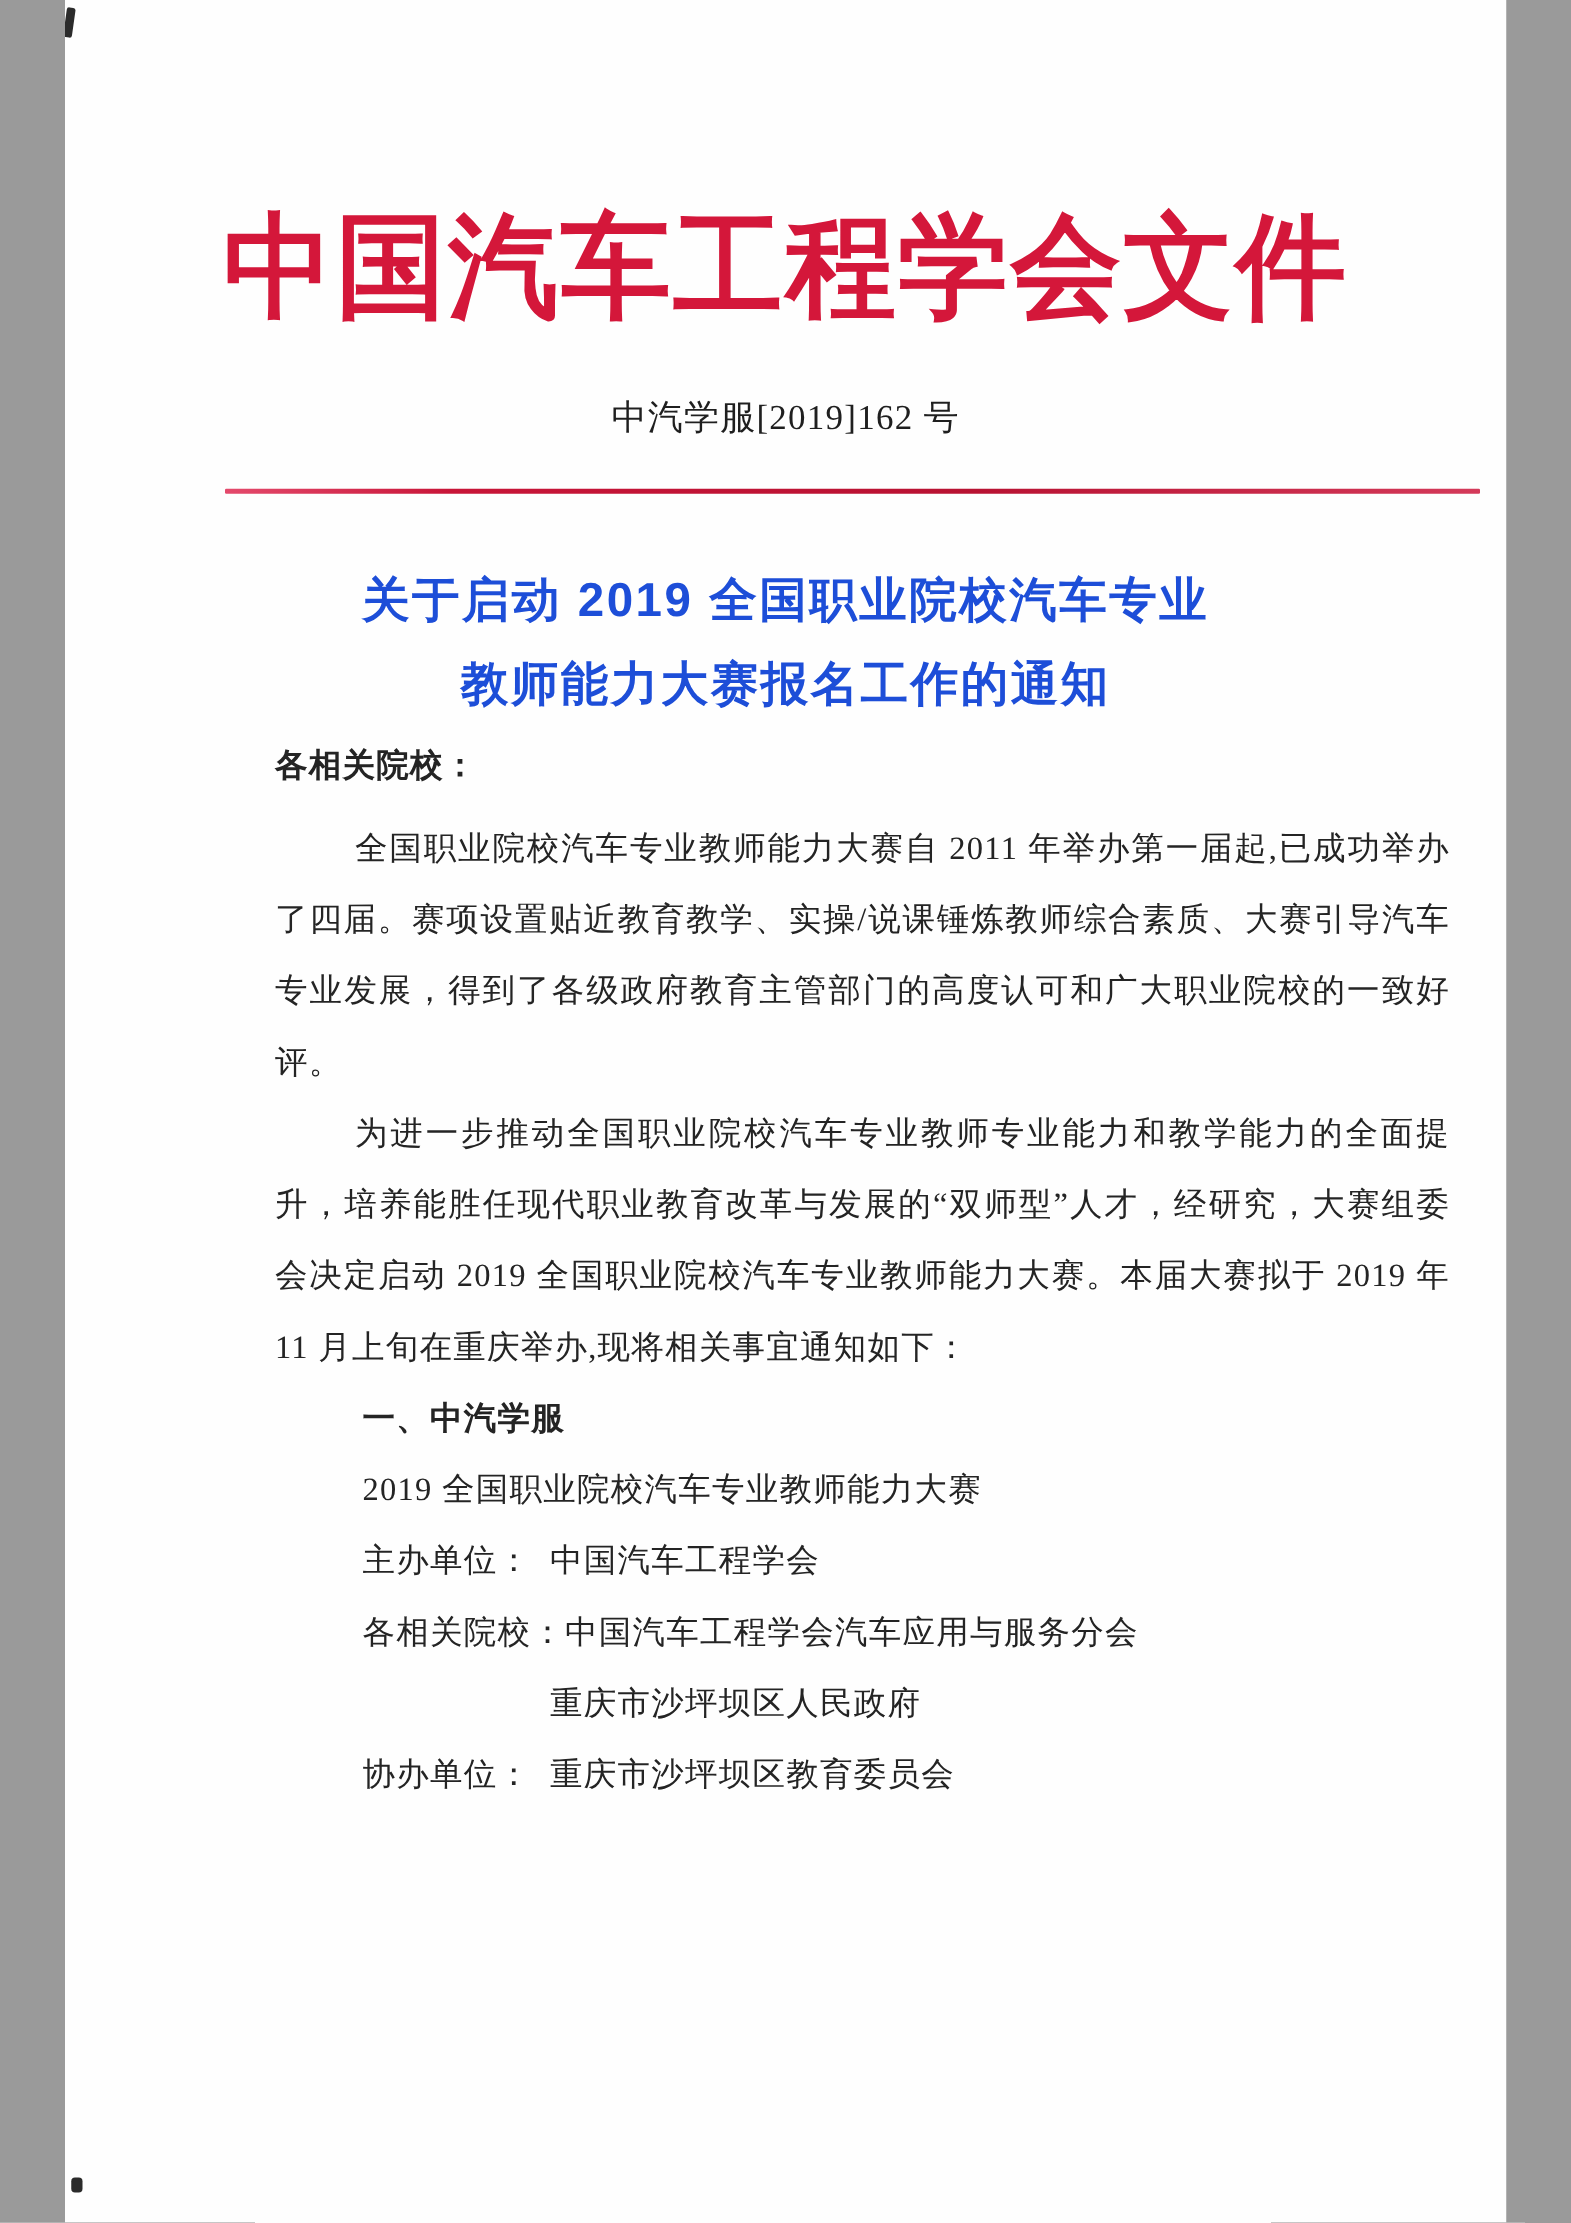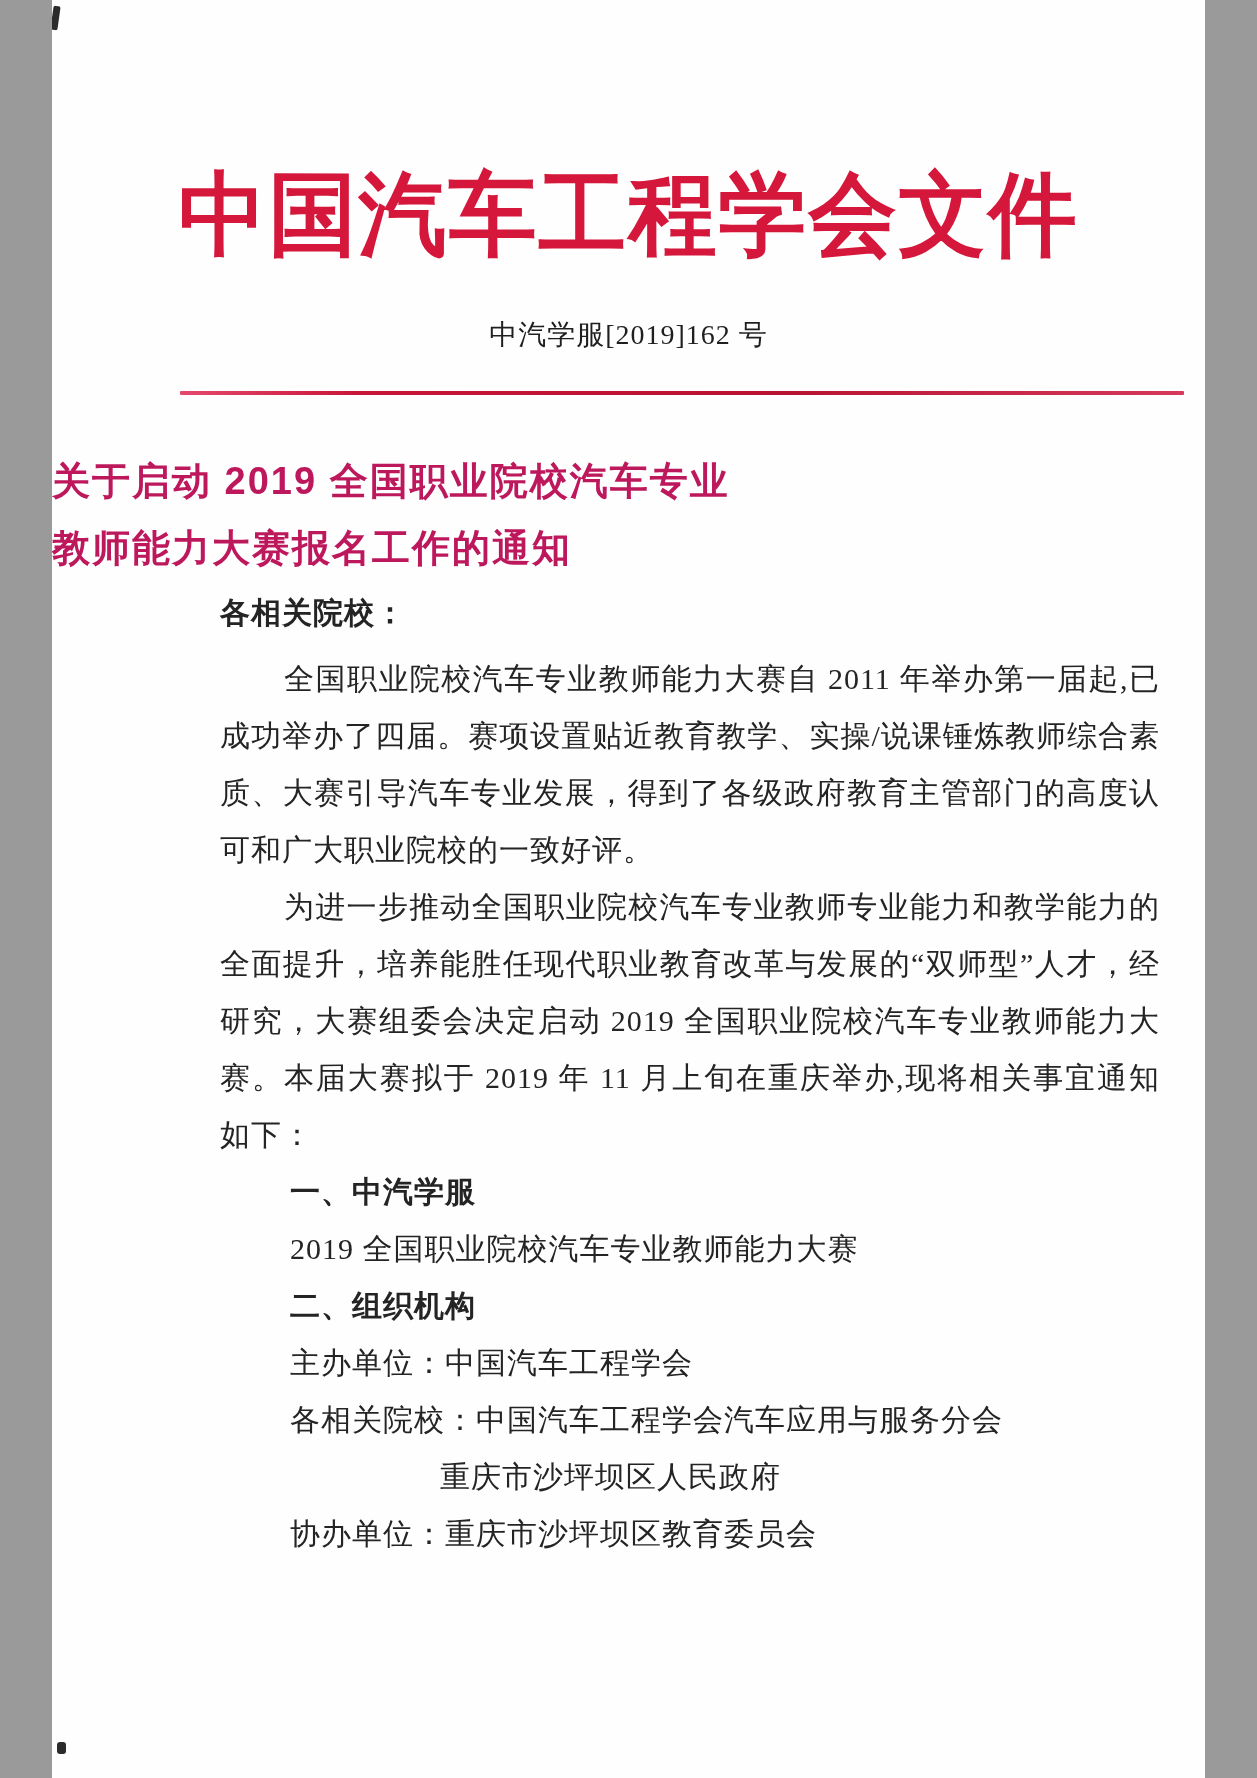--- a/index.html
+++ b/index.html
@@ -37,33 +37,33 @@
   .red-rule{
     position:absolute;
     top:391px;left:128px;
     width:1004px;height:4px;
     background:linear-gradient(90deg,#e44a6c 0%,#c81538 18%,#b81232 60%,#d43a5a 100%);
     border-radius:1px;
   }
   .notice-title{
     position:absolute;
     top:448px;left:0;width:100%;
-    text-align:left;
+    text-align:center;
     font-family:"Liberation Sans","DejaVu Sans",sans-serif;
     font-weight:bold;
     font-size:38px;
     line-height:67px;
     letter-spacing:2px;
-    color:#be185d;
+    color:#1d4ed8;
   }
   .doc-body{
     position:absolute;
     top:584px;left:168px;
     width:940px;
-    font-size:30px;
+    font-size:26px;
     line-height:57px;
     letter-spacing:1px;
     color:#242424;
   }
   .doc-body p{margin:0;text-align:justify;}
   .salutation{
     font-family:"Liberation Sans","DejaVu Sans",sans-serif;
     font-weight:bold;
   }
   .para{text-indent:64px;}
@@ -106,21 +106,20 @@
   </div>
 
   <div class="doc-body">
     <p class="salutation">各相关院校：</p>
     <p class="para first">全国职业院校汽车专业教师能力大赛自 2011 年举办第一届起,已成功举办了四届。赛项设置贴近教育教学、实操/说课锤炼教师综合素质、大赛引导汽车专业发展，得到了各级政府教育主管部门的高度认可和广大职业院校的一致好评。</p>
     <p class="para">为进一步推动全国职业院校汽车专业教师专业能力和教学能力的全面提升，培养能胜任现代职业教育改革与发展的“双师型”人才，经研究，大赛组委会决定启动 2019 全国职业院校汽车专业教师能力大赛。本届大赛拟于 2019 年 11 月上旬在重庆举办,现将相关事宜通知如下：</p>
 
     <p class="sec-heading">一、中汽学服</p>
     <p class="sec-content">2019 全国职业院校汽车专业教师能力大赛</p>
 
-    <p class="sec-heading">二、组织机构</p>
 
     <div class="org-row">
       <span class="org-label">主办单位：</span>
       <span class="org-value">中国汽车工程学会</span>
     </div>
     <div class="org-row">
       <span class="org-label">各相关院校：</span>
       <span class="org-value">中国汽车工程学会汽车应用与服务分会</span>
     </div>
     <div class="org-row">

